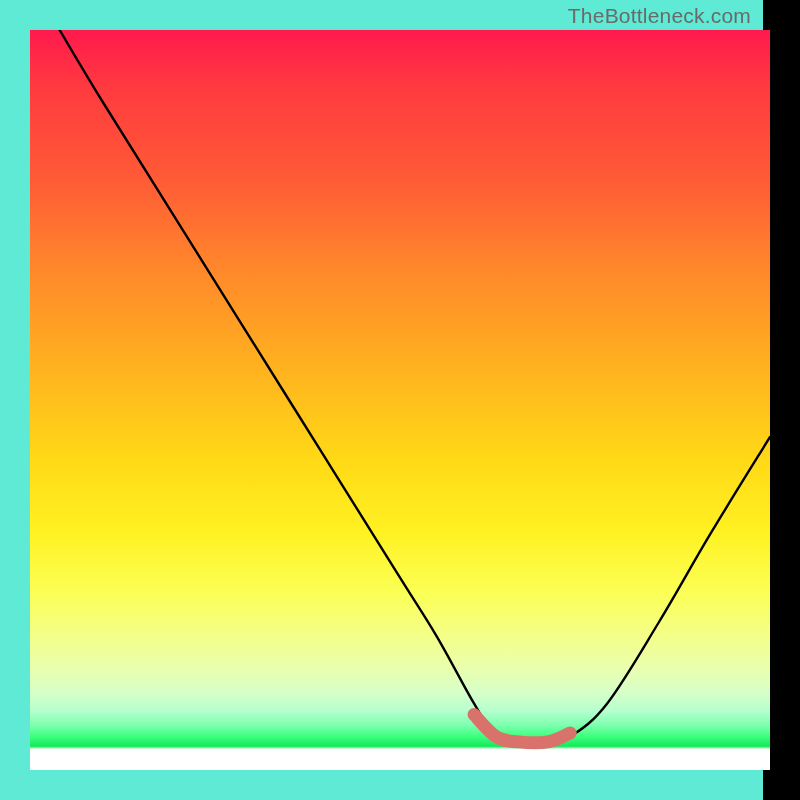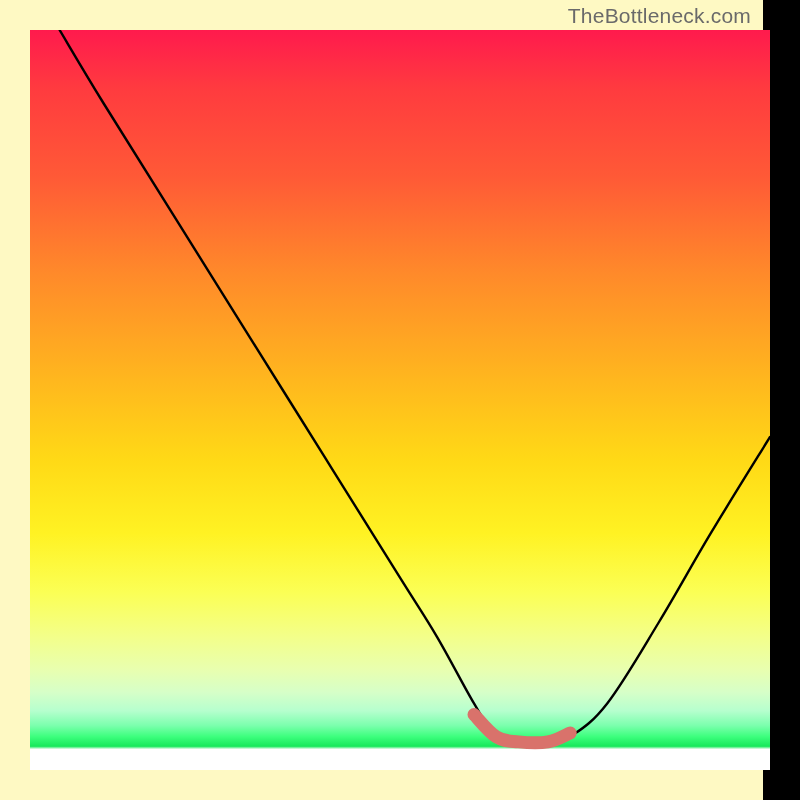--- a/index.html
+++ b/index.html
@@ -8,21 +8,21 @@
     width: 800px;
     height: 800px;
     background: #000;
     overflow: hidden;
     font-family: Arial, Helvetica, sans-serif;
   }
   .frame {
     position: relative;
     width: 763px;
     height: 800px;
-    background: #fef9c3;
+    background: #5eead4;
   }
   .plot-area {
     position: absolute;
     left: 30px;
     top: 30px;
     width: 740px;
     height: 740px;
     
     background: linear-gradient(
       to bottom,

